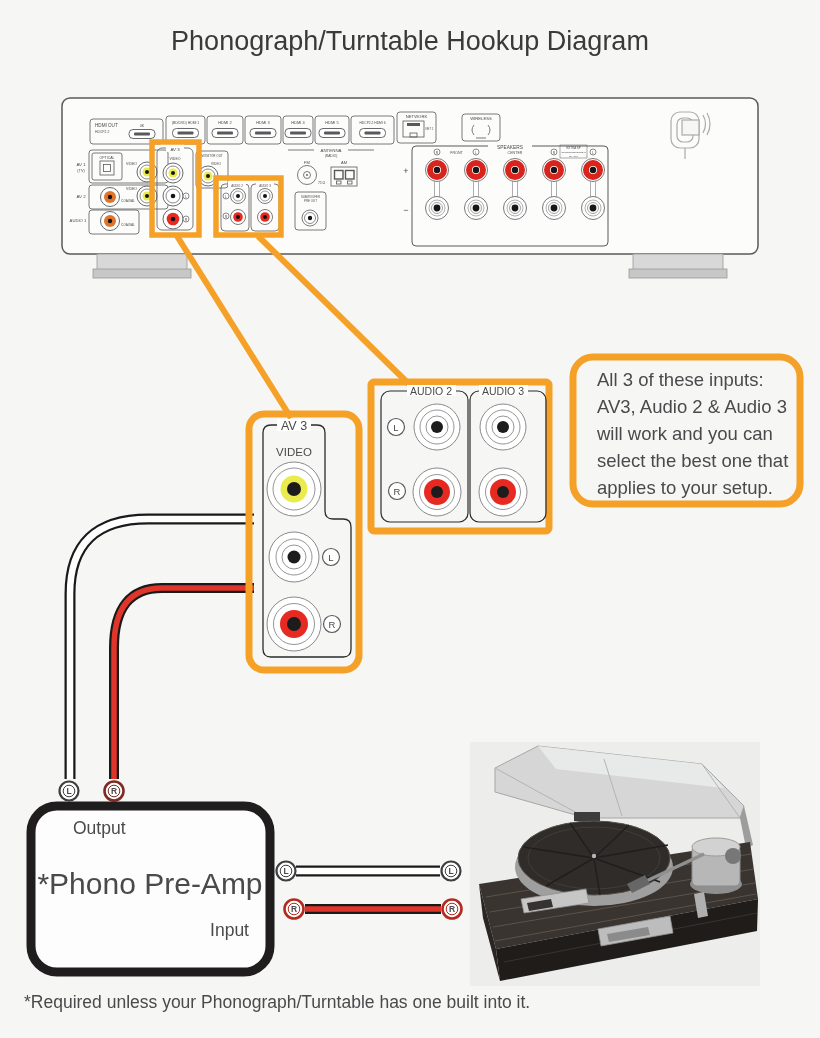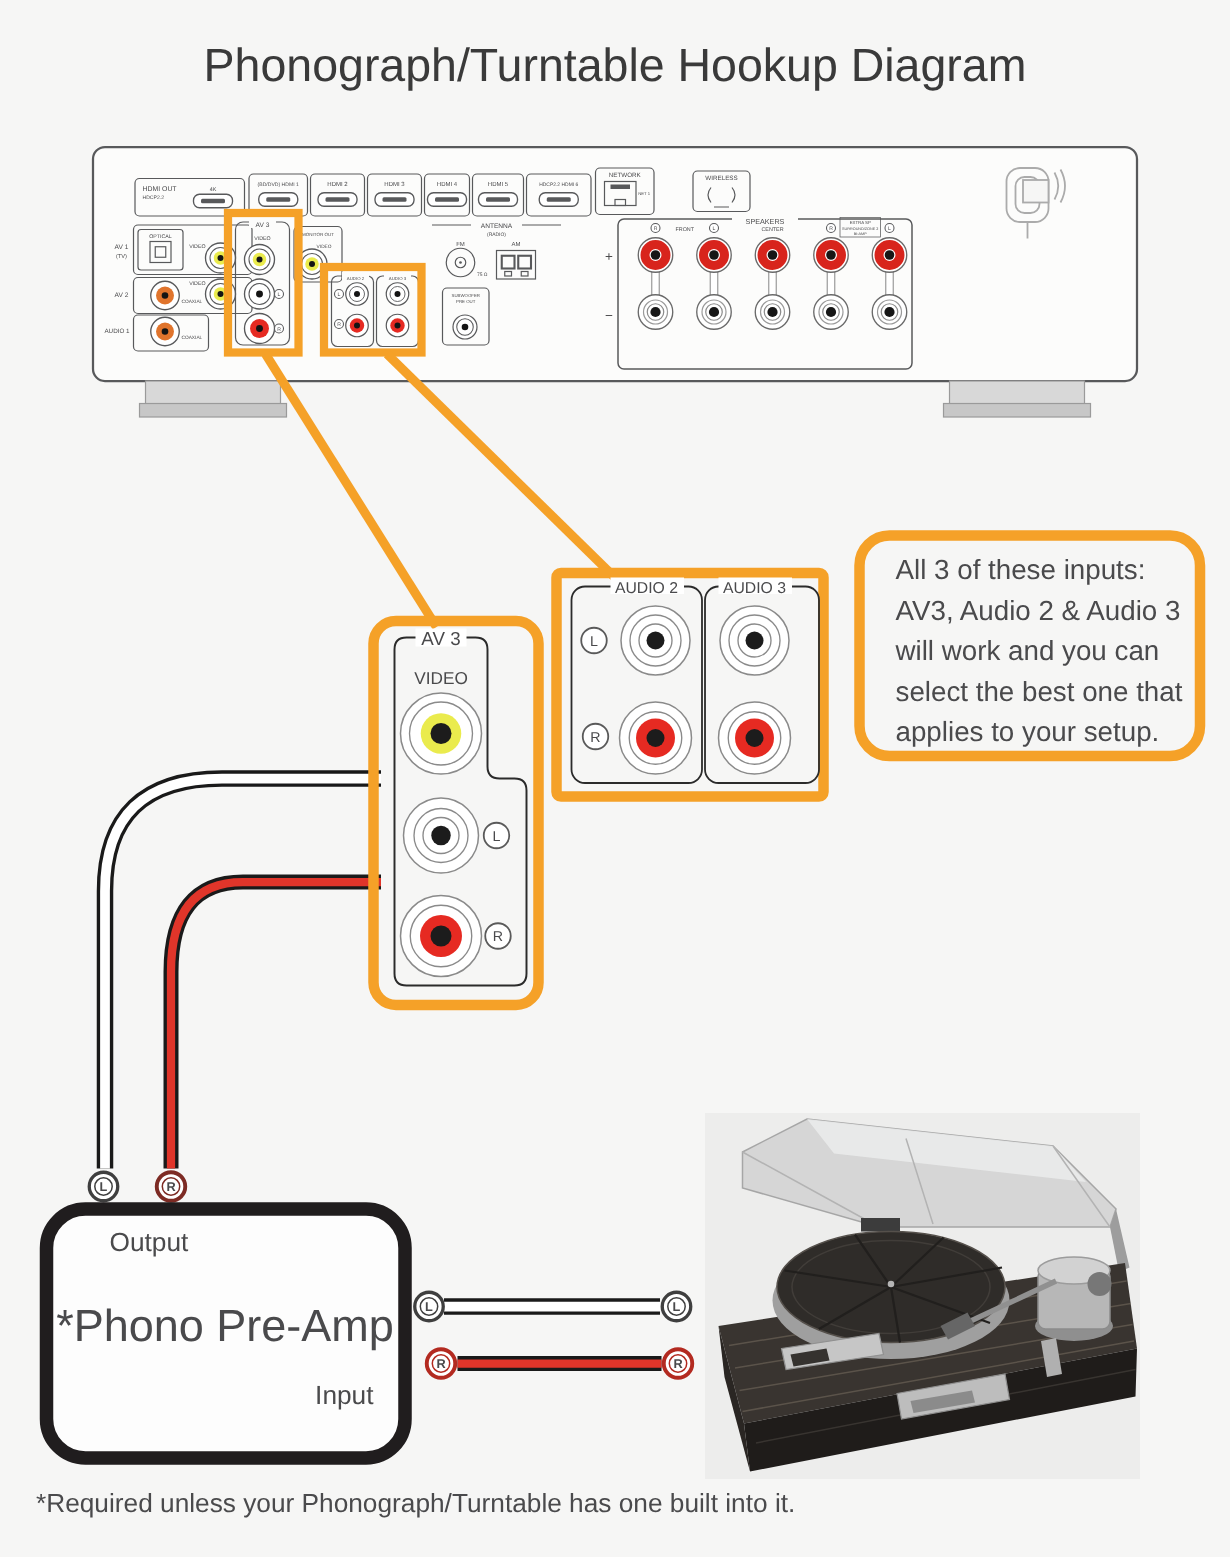--- a/index.html
+++ b/index.html
@@ -1,19 +1,19 @@
 <!DOCTYPE html>
 <html><head>
 <meta charset="utf-8">
 <style>
   html,body{margin:0;padding:0;background:#f6f6f5;}
   .canvas{position:relative;width:820px;height:1038px;background:#f6f6f5;
           font-family:"Liberation Sans",sans-serif;overflow:hidden;}
   .title{position:absolute;top:26px;left:0;width:100%;text-align:center;
-         font-size:31px;color:#3a3a3a;white-space:nowrap;}
+         font-size:27px;color:#3a3a3a;white-space:nowrap;}
   svg{position:absolute;left:0;top:0;}
   text{font-family:"Liberation Sans",sans-serif;fill:#4a4a4c;}
   .oline{stroke:#F5A128;fill:none;}
   .thin{stroke:#58595b;fill:none;stroke-width:.8;}
 </style>
 </head>
 <body>
 
 <div class="canvas">
 

